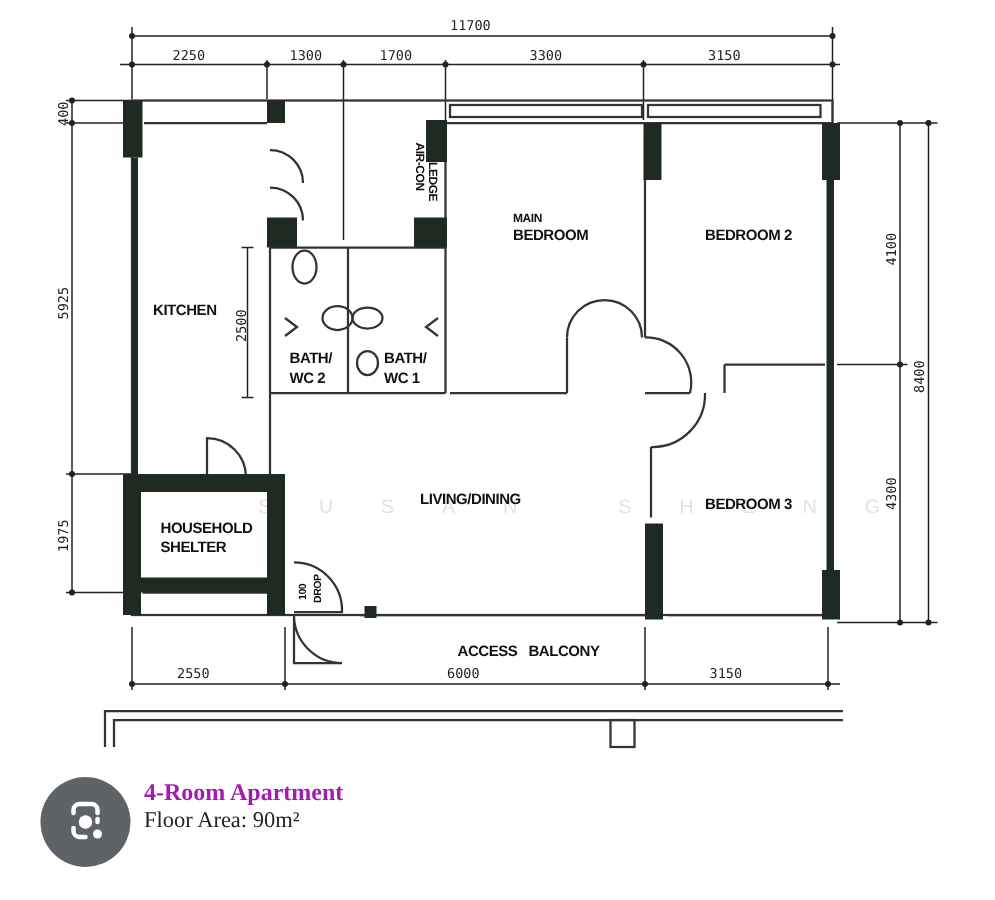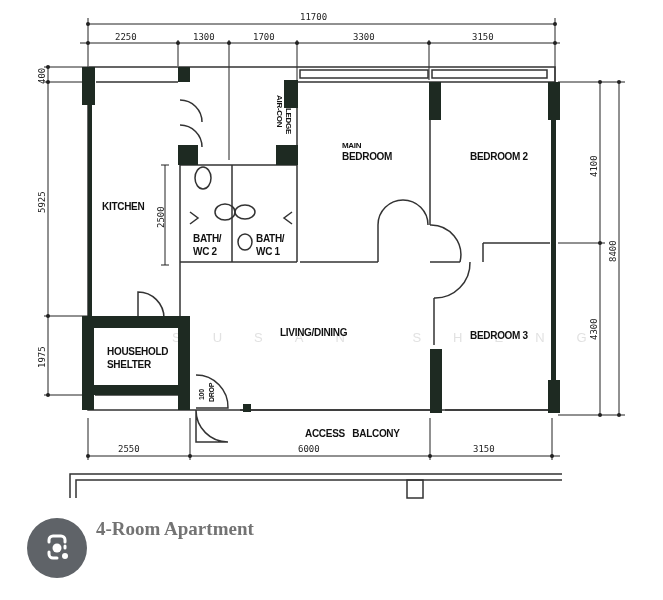--- a/index.html
+++ b/index.html
@@ -2,21 +2,21 @@
 <html><head>
 <meta charset="utf-8">
 <style>
   html, body { margin:0; padding:0; background:#ffffff; }
   body { width:663px; height:600px; position:relative; overflow:hidden; font-family:"Liberation Sans", sans-serif; }
   #plan { position:absolute; left:0; top:0; }
   .dim { font-family:"DejaVu Sans Mono", monospace; font-size:9px; fill:#222; }
   .room { font-family:"Liberation Sans", sans-serif; font-size:10px; font-weight:bold; fill:#111; letter-spacing:-0.3px; }
   .wm { font-family:"Liberation Sans", sans-serif; font-size:13px; fill:#e2e2e2; letter-spacing:32px; }
   .caption { position:absolute; left:96px; top:519px; font-family:"Liberation Serif", serif; color:#222; line-height:19px; font-size:15px; }
-  .caption .t1 { font-weight:bold; font-size:19px; color:#737373; }
+  .caption .t1 { font-weight:bold; font-size:16px; color:#a21caf; }
   .lens-btn { position:absolute; left:27px; top:518px; width:60px; height:60px; border-radius:50%; background:#5f6368; cursor:pointer; }
   .lens-btn svg { position:absolute; left:0; top:0; }
 </style>
 </head>
 <body>
 
 <svg id="plan" width="663" height="510" viewBox="0 0 663 510" xmlns="http://www.w3.org/2000/svg">
   <g stroke="#222" stroke-width="1" fill="none">
 
     <line x1="88" y1="24" x2="555" y2="24"></line>
@@ -180,13 +180,14 @@
   <svg width="60" height="60" viewBox="0 0 60 60">
     <path d="M22 24 v-2 a4 4 0 0 1 4 -4 h8 a4 4 0 0 1 4 4 v2 M22 34 v2 a4 4 0 0 0 4 4 h4" stroke="#fff" stroke-width="3" fill="none" stroke-linecap="round"></path>
     <path d="M38 30 v-2" stroke="#fff" stroke-width="3" fill="none" stroke-linecap="round"></path>
     <circle cx="30" cy="30" r="4.5" fill="#fff"></circle>
     <circle cx="38" cy="38" r="3" fill="#fff"></circle>
   </svg>
 </div>
 
 <div class="caption">
   <div class="t1">4-Room Apartment</div>
+  <div>Floor Area: 90m²</div>
 </div>
 
 </body></html>

